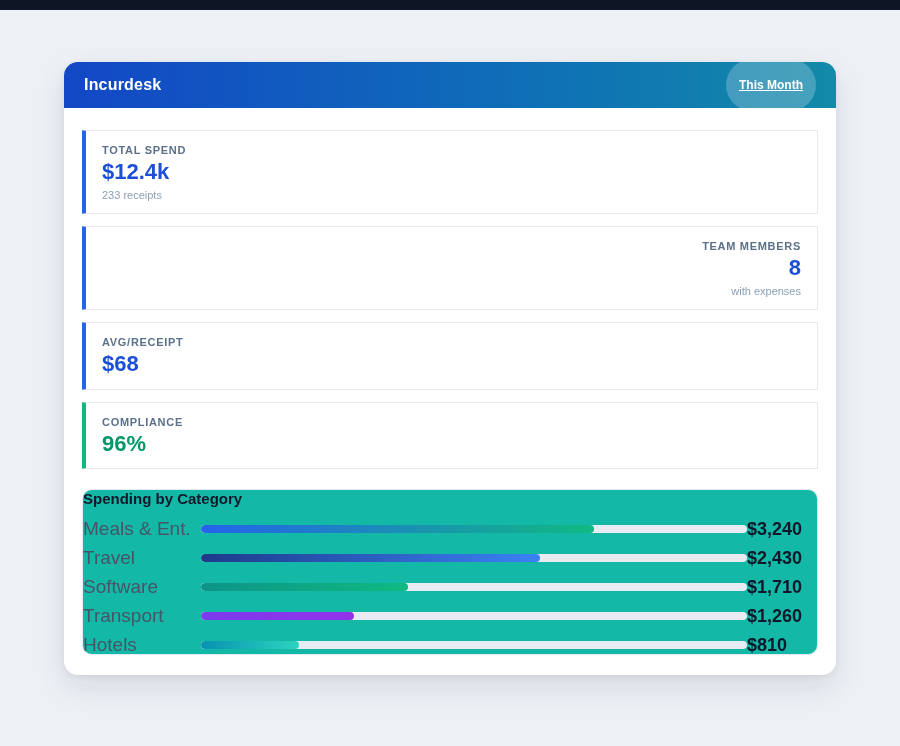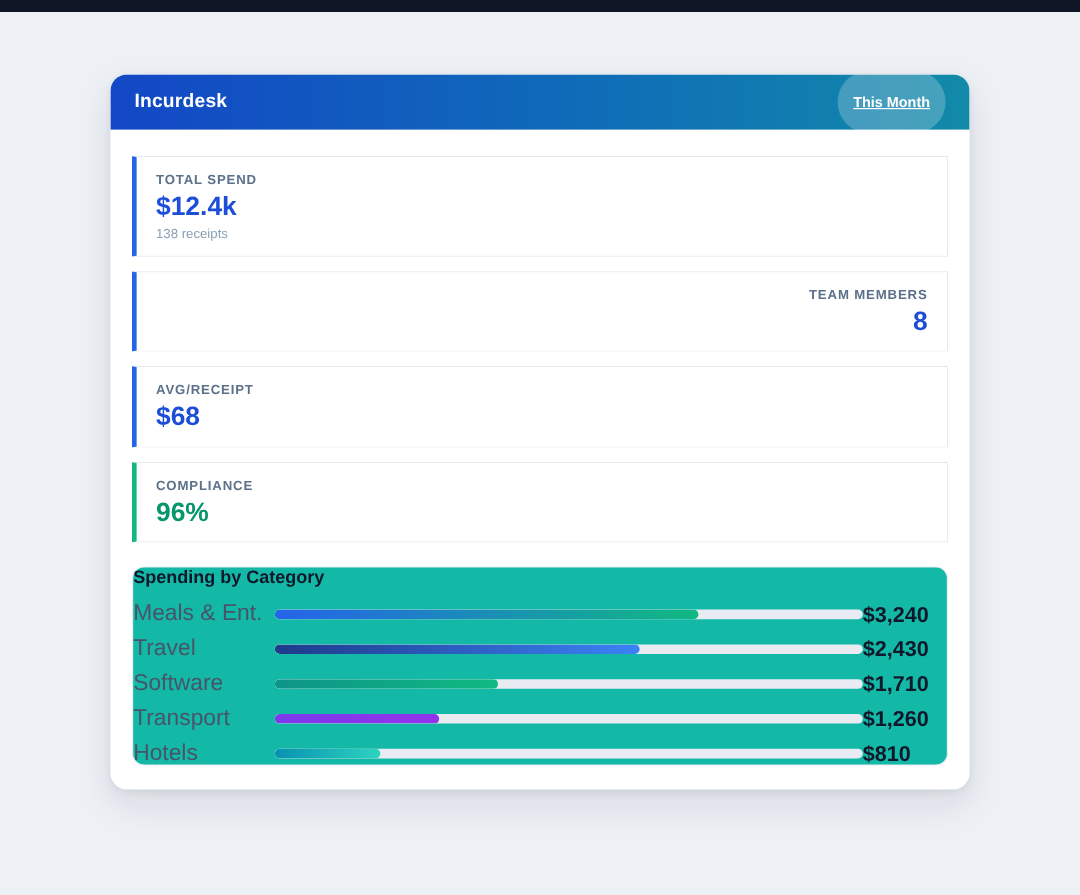--- a/index.html
+++ b/index.html
@@ -7,21 +7,21 @@
   body {
     background: #edf1f6;
     font-family: "Liberation Sans", "DejaVu Sans", sans-serif;
     overflow: hidden;
   }
   .top-strip {
     height: 10px;
     background: #0e1524;
   }
   .app-card {
-    width: 716px;
+    width: 772px;
     margin: 52px auto 0;
     background: #ffffff;
     border-radius: 14px;
     box-shadow: 0 12px 30px rgba(15, 23, 42, 0.10), 0 2px 6px rgba(15,23,42,0.06);
     overflow: hidden;
   }
   .app-header {
     height: 46px;
     display: flex;
     align-items: center;
@@ -131,26 +131,27 @@
   <div class="app-header">
     <div class="app-title">Incurdesk</div>
     <button class="period-badge">This Month</button>
   </div>
 
   <div class="content">
 
     <div class="stat-card" style="border-left-color: rgb(37, 99, 235);">
       <div class="stat-label">TOTAL SPEND</div>
       <div class="stat-value" style="color: rgb(29, 78, 216);">$12.4k</div>
-      <div class="stat-sub">138 receipts</div>
+      <div class="stat-sub">233 receipts</div>
     </div>
 
     <div class="stat-card" style="border-left-color: rgb(37, 99, 235); text-align: right;">
       <div class="stat-label">TEAM MEMBERS</div>
       <div class="stat-value" style="color: rgb(29, 78, 216);">8</div>
+      <div class="stat-sub">with expenses</div>
     </div>
 
     <div class="stat-card" style="border-left-color: rgb(37, 99, 235);">
       <div class="stat-label">AVG/RECEIPT</div>
       <div class="stat-value" style="color: rgb(29, 78, 216);">$68</div>
 
     </div>
 
     <div class="stat-card" style="border-left-color: rgb(16, 185, 129);">
       <div class="stat-label">COMPLIANCE</div>

